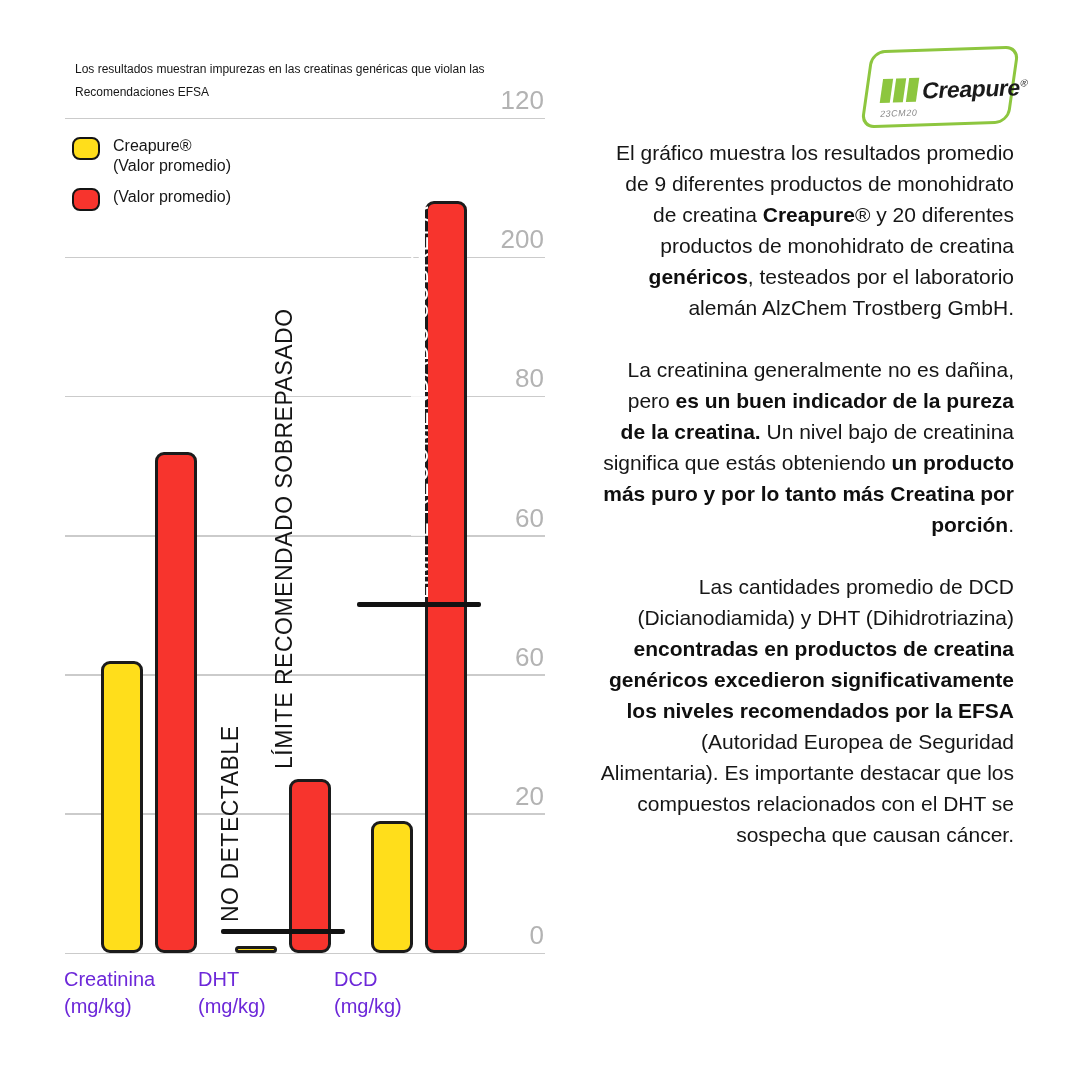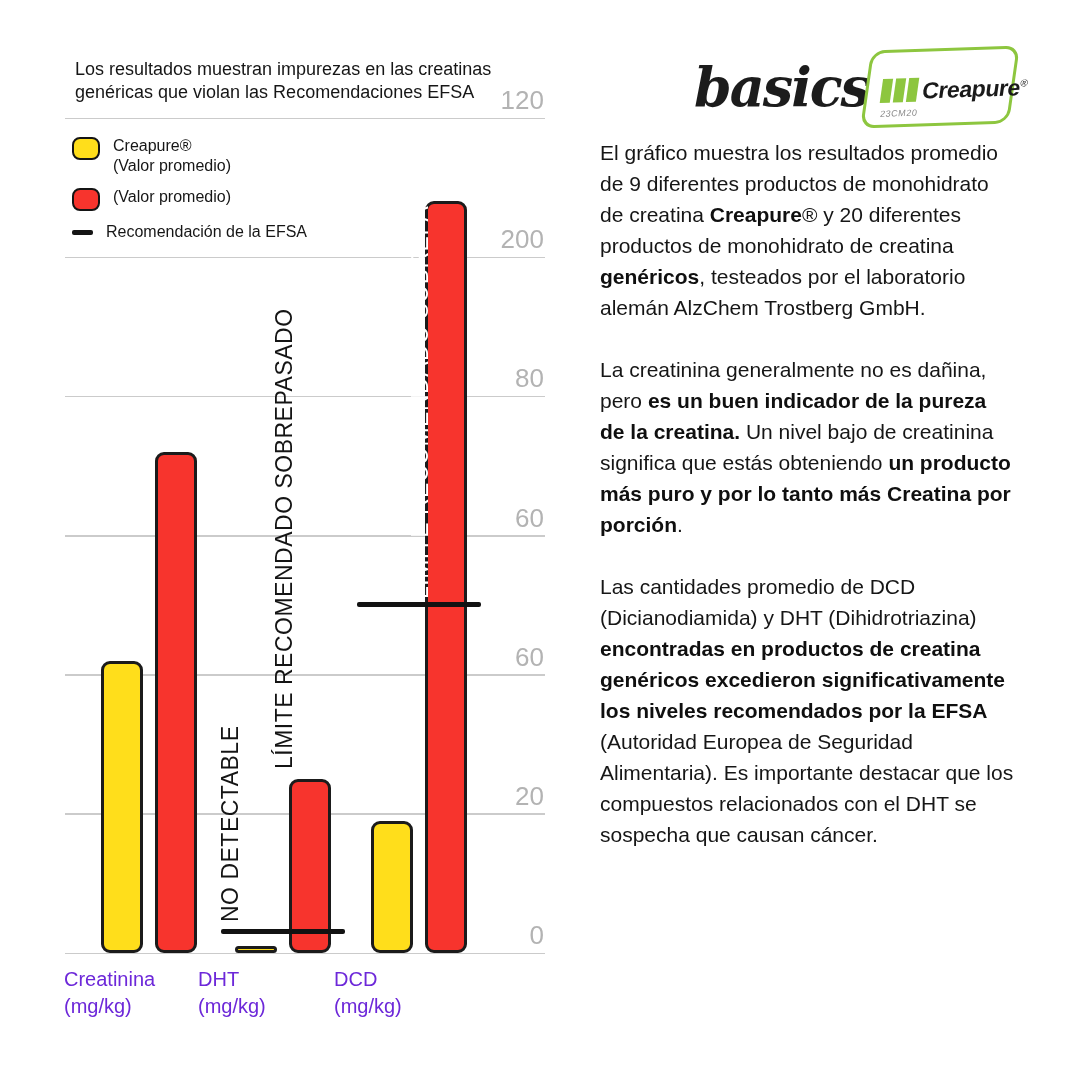--- a/index.html
+++ b/index.html
@@ -14,50 +14,49 @@
   .badge{position:absolute;inset:0;border:3.5px solid #8DC63F;border-radius:14px;
          transform:skewX(-10deg) rotate(-2deg);background:#fff;}
   .badge-bars{position:absolute;left:13px;top:26px;display:flex;gap:3px;}
   .badge-bars span{display:block;width:10px;height:24px;background:#8DC63F;}
   .badge-text{position:absolute;left:54px;top:26px;font-size:23px;font-weight:bold;color:#1a1a1a;
               letter-spacing:-0.5px;white-space:nowrap;}
   .badge-text sup{font-size:10px;font-weight:normal;}
   .badge-code{position:absolute;left:15px;bottom:6px;font-size:9px;color:#8a8a8a;letter-spacing:0.5px;}
 
   
-  .chart-title{position:absolute;left:75px;top:58px;width:445px;font-size:18px;
+  .chart-title{position:absolute;left:75px;top:58px;width:445px;font-size:12px;
                line-height:23px;color:#161616;}
   .legend{position:absolute;left:72px;top:136px;display:flex;flex-direction:column;gap:11px;z-index:5;}
   .legend-row{display:flex;align-items:flex-start;gap:13px;}
   .swatch{width:24px;height:19px;border:2.5px solid #141414;border-radius:8px;flex:0 0 auto;margin-top:1px;}
   .swatch.yellow{background:#FFDE1B;}
   .swatch.red{background:#F7342D;}
   .swatch.dash{width:21px;height:5px;border:none;border-radius:2px;background:#141414;margin-top:8px;}
   .legend-label{font-size:16px;line-height:20px;color:#161616;}
 
   .plot{position:absolute;left:65px;top:118px;width:480px;height:835px;}
   .gridline{position:absolute;left:0;width:100%;height:1.5px;background:#cbcbcb;}
   .ytick{position:absolute;right:1px;font-size:26px;color:#b3b3b3;line-height:26px;}
   .bar{position:absolute;border:3px solid #1b1b1b;box-sizing:border-box;}
   .efsa-line{position:absolute;height:5px;background:#121212;border-radius:2px;z-index:4;}
   .vtext{position:absolute;white-space:nowrap;font-size:23px;line-height:26px;letter-spacing:0.5px;
          transform:rotate(-90deg);transform-origin:0 100%;z-index:3;}
   .xlabel{position:absolute;width:170px;text-align:left;font-size:20px;line-height:27px;color:#6d28d9;}
 
   
   .article{position:absolute;left:600px;top:137px;width:414px;font-size:21px;line-height:31px;color:#161616;}
-  .article p{margin:0 0 31px 0;}
+  .article p{margin:0 0 31px 0;text-align:right;}
   .article .bold{font-weight:bold;color:#0f0f0f;}
 </style>
 </head>
 <body>
 
 <div class="page">
 
-  <div class="brand">basics</div>
 
   <div class="badge-wrap">
     <div class="badge">
       <div class="badge-bars">
         <span></span>
           <span></span>
           <span></span>
       </div>
       <div class="badge-text">
         <span>Creapure</span><sup>®</sup>
@@ -73,26 +72,20 @@
       <div class="swatch yellow"></div>
       <div class="legend-label">
         <div>Creapure®</div>
         <div>(Valor promedio)</div>
       </div>
     </div>
     <div class="legend-row">
       <div class="swatch red"></div>
       <div class="legend-label">
         <div>(Valor promedio)</div>
-      </div>
-    </div>
-    <div class="legend-row">
-      <div class="swatch dash"></div>
-      <div class="legend-label">
-        <div>Recomendación de la EFSA</div>
       </div>
     </div>
   </div>
 
   <div class="plot" id="plot">
       <div class="gridline" style="bottom: -1px;"></div>
       <div class="ytick" style="bottom: 5px;">0</div>
       <div class="gridline" style="bottom: 138.167px;"></div>
       <div class="ytick" style="bottom: 144.167px; margin-left: 47px;">20</div>
       <div class="gridline" style="bottom: 277.333px;"></div>

